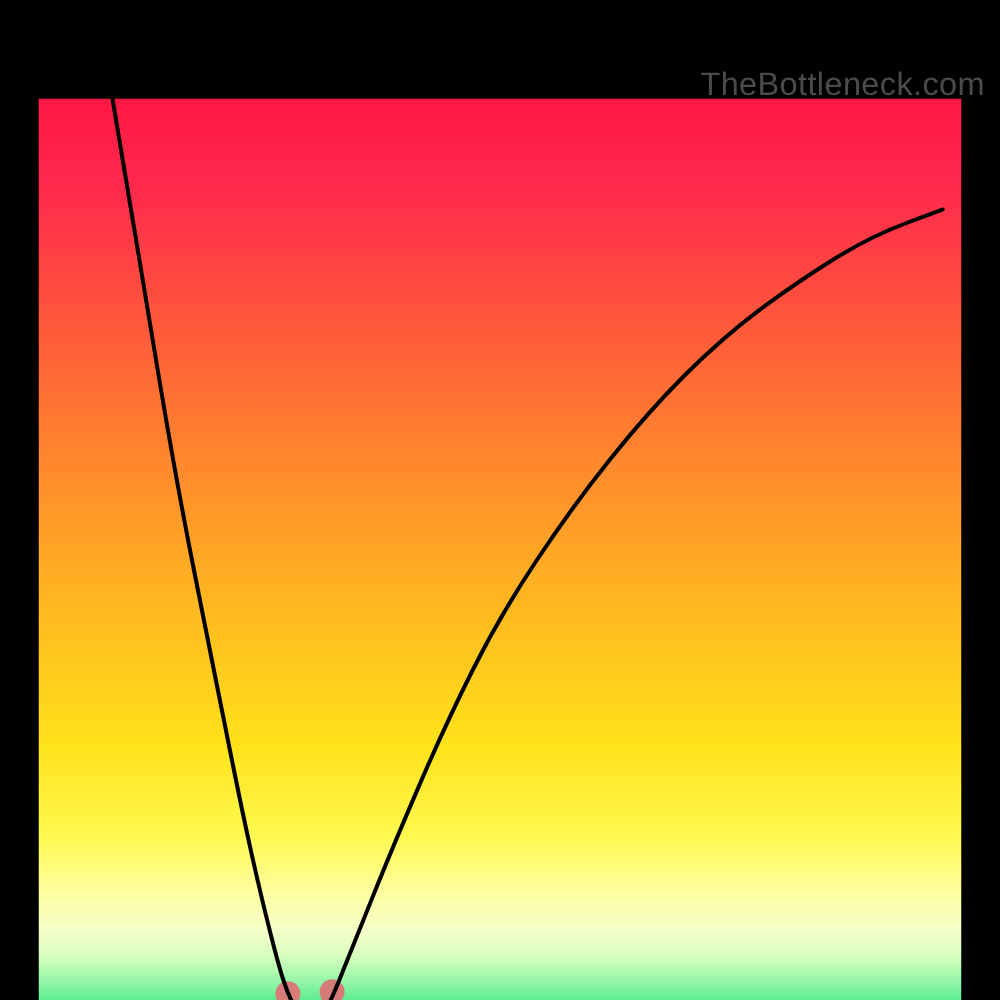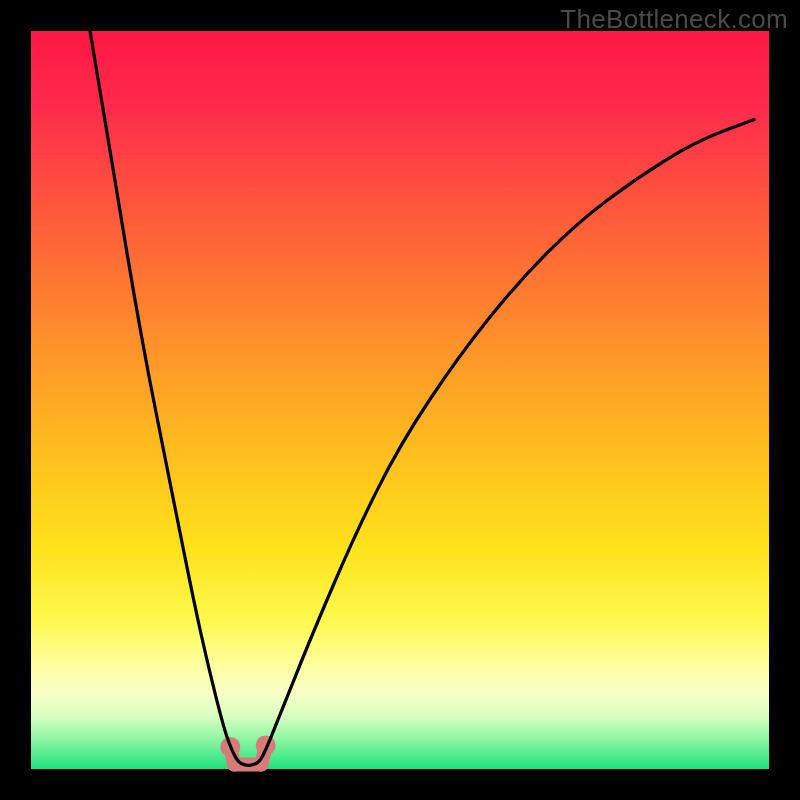--- a/index.html
+++ b/index.html
@@ -9,20 +9,21 @@
     height: 800px;
     overflow: hidden;
     background: #000;
     font-family: Arial, Helvetica, sans-serif;
   }
   .frame {
     position: relative;
     width: 800px;
     height: 688px;
     background: #000;
+    margin-top: 48px;
   }
   .watermark {
     position: absolute;
     top: 4px;
     right: 12px;
     color: #4b4b4b;
     font-size: 26px;
     font-weight: 400;
     letter-spacing: 0.3px;
     z-index: 5;

